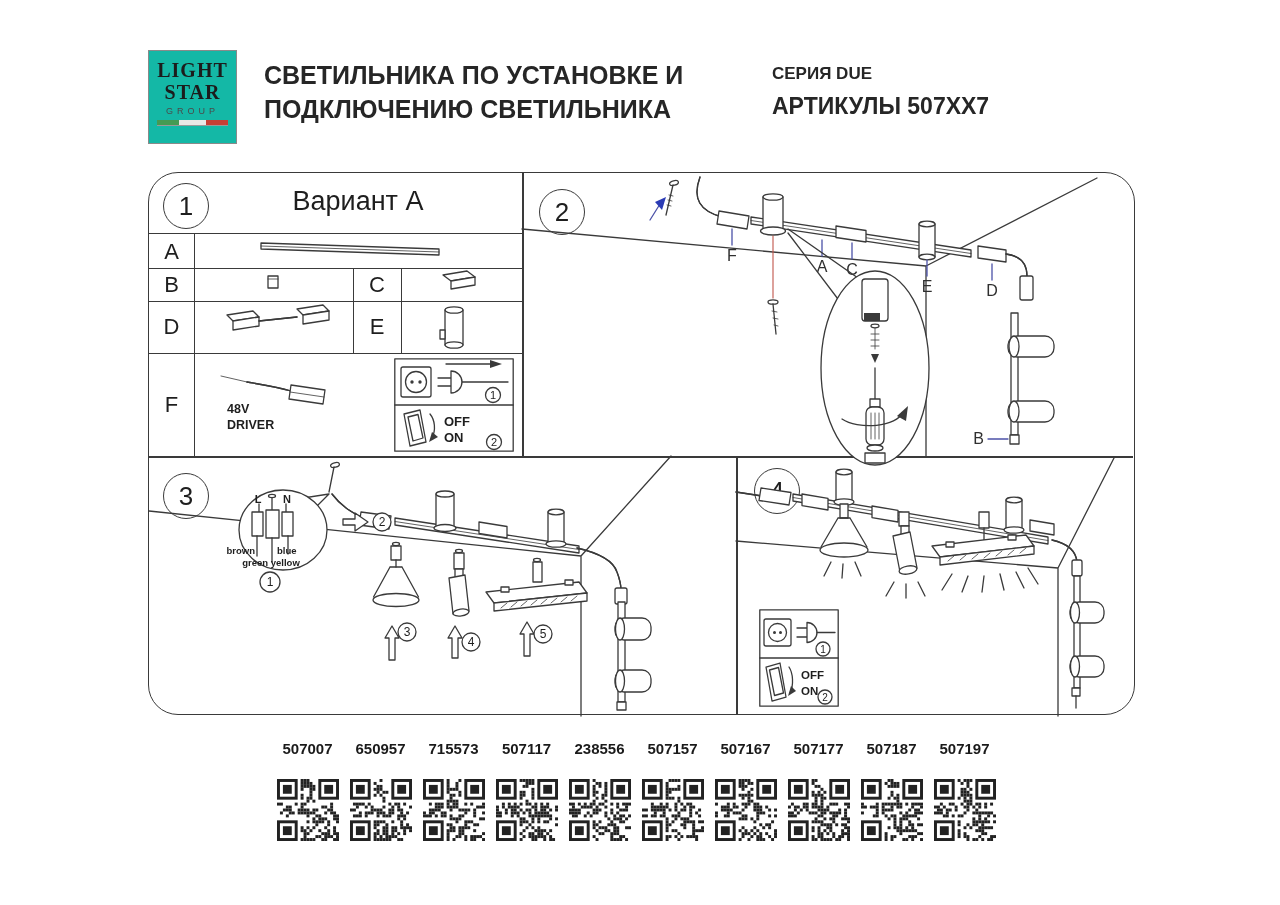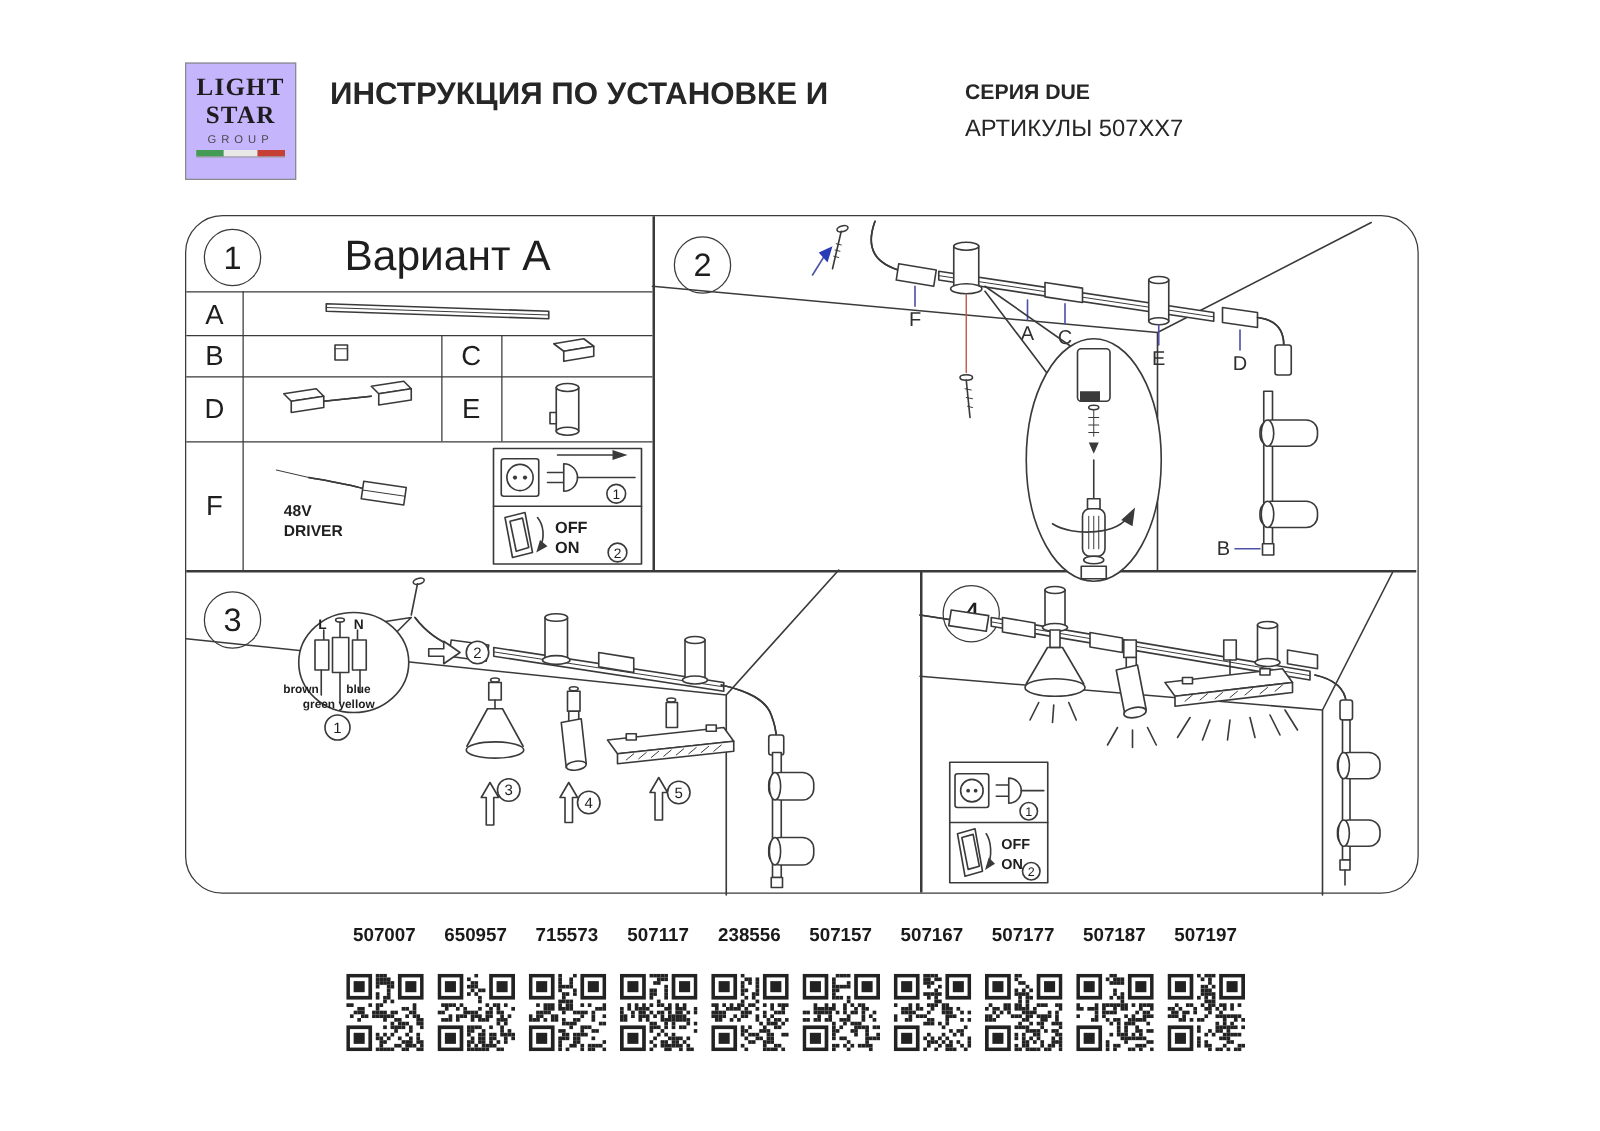--- a/index.html
+++ b/index.html
@@ -1,37 +1,37 @@
 <!DOCTYPE html>
 <html><head>
 <meta charset="utf-8">
 <style>
   html,body{margin:0;padding:0;background:#fff;}
   .page{position:relative;width:1280px;height:905px;background:#fff;overflow:hidden;
         font-family:"Liberation Sans",sans-serif;color:#222;}
   .abs{position:absolute;}
   
   .logo-box{left:148px;top:50px;width:89px;height:94px;border:1.5px solid #8a8a8a;
-            text-align:center;box-sizing:border-box;padding-top:9px;background:#c4b5fd;}
+            text-align:center;box-sizing:border-box;padding-top:9px;background:#14b8a6;}
   .logo-l1{font-family:"Liberation Serif",serif;font-weight:bold;font-size:20px;letter-spacing:1px;color:#1c1c1c;line-height:20px;}
   .logo-l2{font-family:"Liberation Serif",serif;font-weight:bold;font-size:20px;letter-spacing:1px;color:#1c1c1c;line-height:24px;}
   .logo-l3{font-size:9px;letter-spacing:4px;color:#4a4a4a;margin-top:2px;}
   .flag{display:flex;height:5px;margin:4px 8px 0 8px;border-bottom:1px solid #9a9a9a;}
   .flag div{height:5px;}
   .title{left:264px;top:58px;font-size:25px;font-weight:800;line-height:34px;color:#262626;}
   .series{left:772px;top:64px;width:230px;color:#262626;}
   .series .s1{font-size:17px;font-weight:700;margin-bottom:9px;}
-  .series .s2{font-size:19px;font-weight:400;}
+  .series .s2{font-size:23px;font-weight:700;}
   
   .main{left:148px;top:172px;width:987px;height:543px;border:1.6px solid #3a3a3a;border-radius:30px;box-sizing:border-box;}
   .ln{position:absolute;background:#3a3a3a;}
   .num-circle{position:absolute;width:44px;height:44px;border:1.6px solid #3a3a3a;border-radius:50%;
       display:flex;align-items:center;justify-content:center;font-size:26px;color:#1e1e1e;background:#fff;}
   .tbl-label{position:absolute;display:flex;align-items:center;justify-content:center;font-size:22px;color:#1e1e1e;}
-  .variant{position:absolute;left:45px;top:13px;width:328px;text-align:center;font-size:34px;font-weight:500;color:#1e1e1e;}
+  .variant{position:absolute;left:45px;top:13px;width:328px;text-align:center;font-size:27px;font-weight:500;color:#1e1e1e;}
   
   svg.art{position:absolute;overflow:visible;}
   svg.art *{stroke:#3a3a3a;stroke-width:1.3;fill:none;stroke-linecap:round;stroke-linejoin:round;}
   svg.art .fw{fill:#fff;}
   svg.art .fd{fill:#3a3a3a;stroke:none;}
   svg.art .thin{stroke-width:0.8;}
   svg.art .blue{stroke:#4c52a8;}
   svg.art .bluefill{fill:#2b3bb5;stroke:none;}
   svg.art .red{stroke:#c0544a;stroke-width:1.1;}
   svg.art text{font-family:"Liberation Sans",sans-serif;fill:#2f2f2f;stroke:none;font-size:16px;}
@@ -57,21 +57,22 @@
     <div class="logo-l2">STAR</div>
     <div class="logo-l3">GROUP</div>
     <div class="flag">
       <div style="width:22px;background:#449b53"></div>
       <div style="width:27px;background:#e8e8e6"></div>
       <div style="width:22px;background:#c63f35"></div>
     </div>
   </div>
 
   <div class="abs title">
-    <div>ИНСТРУКЦИЯ ПО УСТАНОВКЕ И</div>
+    <div>СВЕТИЛЬНИКА ПО УСТАНОВКЕ И</div>
+    <div>ПОДКЛЮЧЕНИЮ СВЕТИЛЬНИКА</div>
   </div>
 
   <div class="abs series">
     <div class="s1">СЕРИЯ DUE</div>
     <div class="s2">АРТИКУЛЫ 507XX7</div>
   </div>
 
   <div class="abs main">
 
     <div class="ln" style="left:373px;top:0;width:1.6px;height:283px"></div>

